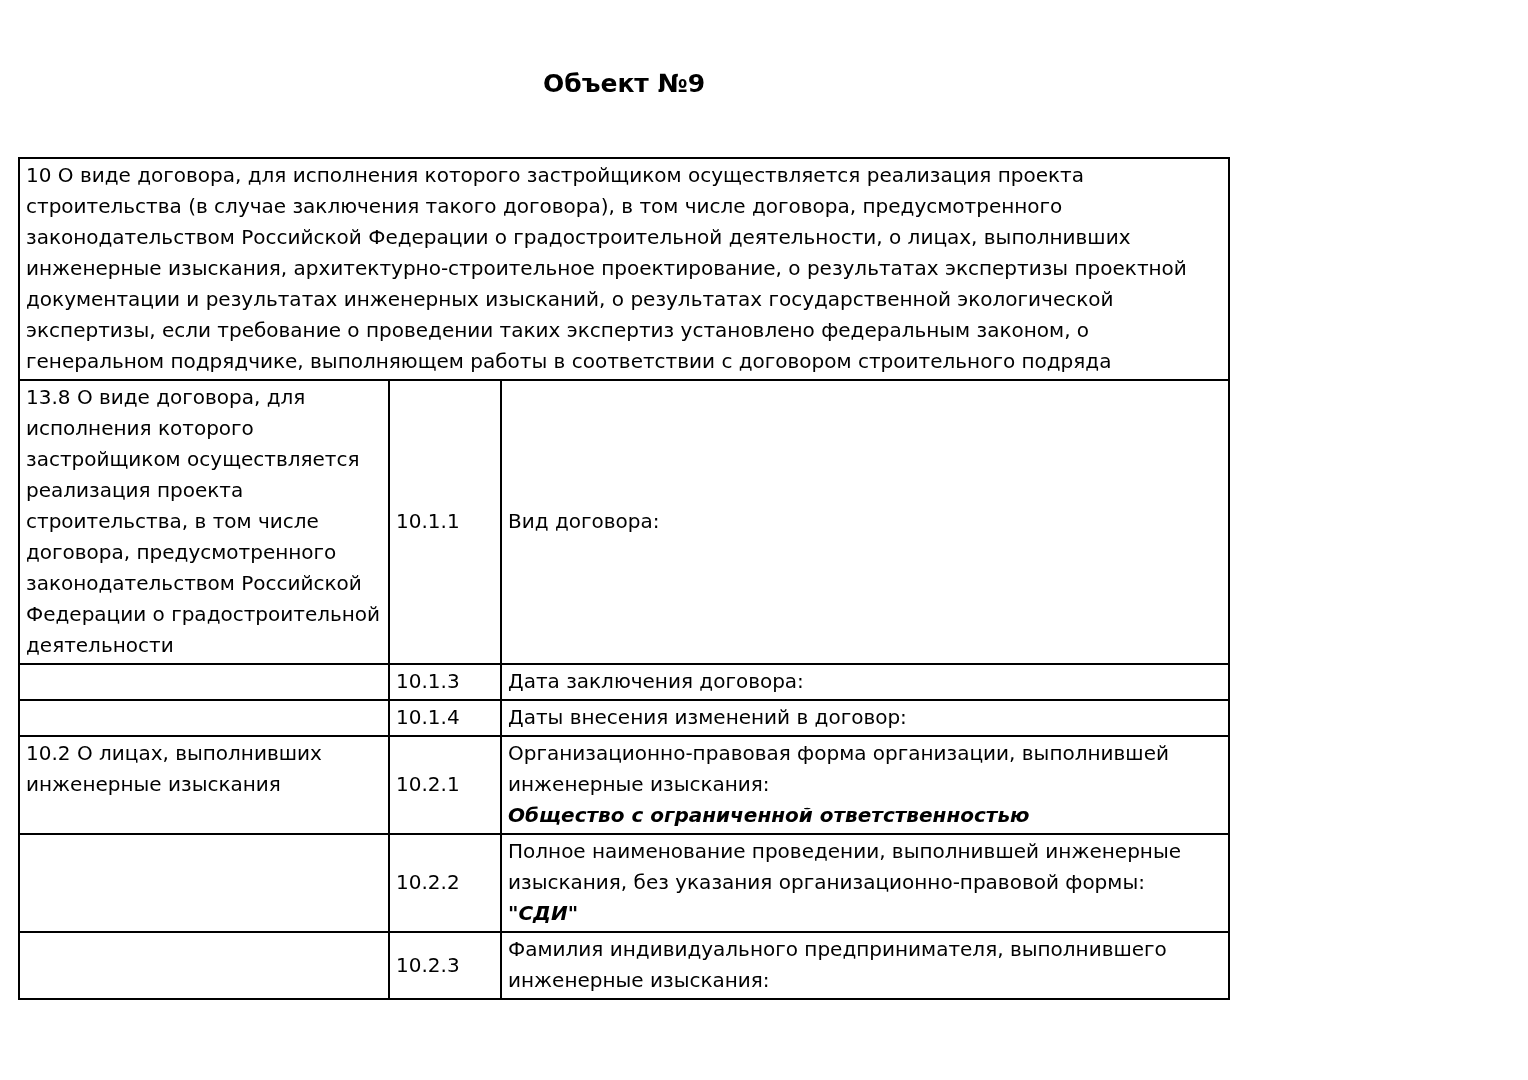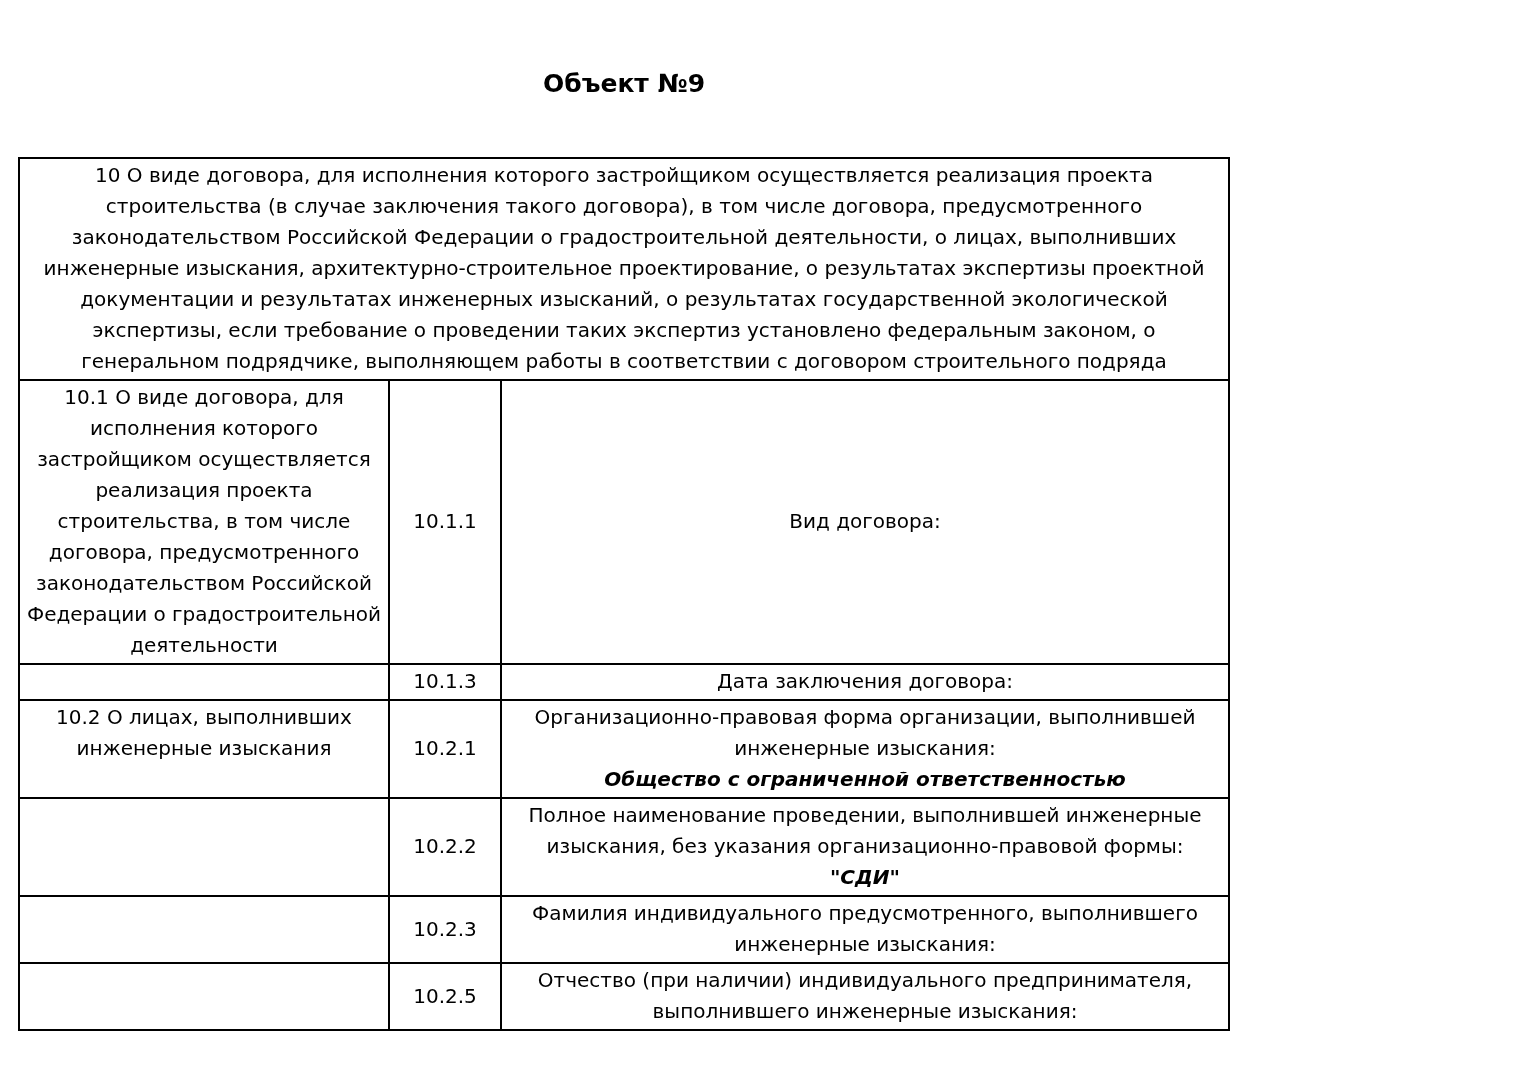--- a/index.html
+++ b/index.html
@@ -27,21 +27,20 @@
     width: 100%;
     border-collapse: collapse;
     table-layout: fixed;
     font-size: 20px;
     line-height: 1.55;
   }
   table.decl-table td {
     border: 2px solid #000000;
     padding: 1px 6px 2px 6px;
     word-wrap: break-word;
-    text-align: center;
   }
   td.cell-header {
     text-align: left;
     font-weight: normal;
     vertical-align: top;
   }
   td.cell-section {
     vertical-align: top;
   }
   td.cell-num {
@@ -68,31 +67,38 @@
       <col style="width: 370px;">
       <col style="width: 112px;">
       <col>
     </colgroup>
     <tbody>
       <tr>
         <td class="cell-header" colspan="3">10 О виде договора, для исполнения которого застройщиком осуществляется реализация проекта строительства (в случае заключения такого договора), в том числе договора, предусмотренного законодательством Российской Федерации о градостроительной деятельности, о лицах, выполнивших инженерные изыскания, архитектурно-строительное проектирование, о результатах экспертизы проектной документации и результатах инженерных изысканий, о результатах государственной экологической экспертизы, если требование о проведении таких экспертиз установлено федеральным законом, о генеральном подрядчике, выполняющем работы в соответствии с договором строительного подряда</td>
       </tr>
 
     <tr>
-    <td class="cell-section">10.1 О виде договора, для исполнения которого застройщиком осуществляется реализация проекта строительства, в том числе договора, предусмотренного законодательством Российской Федерации о градостроительной деятельности</td>
+    <td class="cell-section">13.8 О виде договора, для исполнения которого застройщиком осуществляется реализация проекта строительства, в том числе договора, предусмотренного законодательством Российской Федерации о градостроительной деятельности</td>
     <td class="cell-num">10.1.1</td>
     <td class="cell-content">
             <div>Вид договора:</div>
           </td>
   </tr>
         <tr>
     <td class="cell-section"></td>
     <td class="cell-num">10.1.3</td>
     <td class="cell-content">
             <div>Дата заключения договора:</div>
+          </td>
+  </tr>
+        <tr>
+    <td class="cell-section"></td>
+    <td class="cell-num">10.1.4</td>
+    <td class="cell-content">
+            <div>Даты внесения изменений в договор:</div>
           </td>
   </tr>
         <tr>
     <td class="cell-section">10.2 О лицах, выполнивших инженерные изыскания</td>
     <td class="cell-num">10.2.1</td>
     <td class="cell-content">
             <div>Организационно-правовая форма организации, выполнившей инженерные изыскания:</div>
             <div class="bold">Общество с ограниченной ответственностью</div>
           </td>
   </tr>
@@ -101,26 +107,19 @@
     <td class="cell-num">10.2.2</td>
     <td class="cell-content">
             <div>Полное наименование проведении, выполнившей инженерные изыскания, без указания организационно-правовой формы:</div>
             <div class="bold">"СДИ"</div>
           </td>
   </tr>
         <tr>
     <td class="cell-section"></td>
     <td class="cell-num">10.2.3</td>
     <td class="cell-content">
-            <div>Фамилия индивидуального предусмотренного, выполнившего инженерные изыскания:</div>
-          </td>
-  </tr>
-        <tr>
-    <td class="cell-section"></td>
-    <td class="cell-num">10.2.5</td>
-    <td class="cell-content">
-            <div>Отчество (при наличии) индивидуального предпринимателя, выполнившего инженерные изыскания:</div>
+            <div>Фамилия индивидуального предпринимателя, выполнившего инженерные изыскания:</div>
           </td>
   </tr>
       </tbody>
   </table>
 
 </div>
 
 </body></html>

